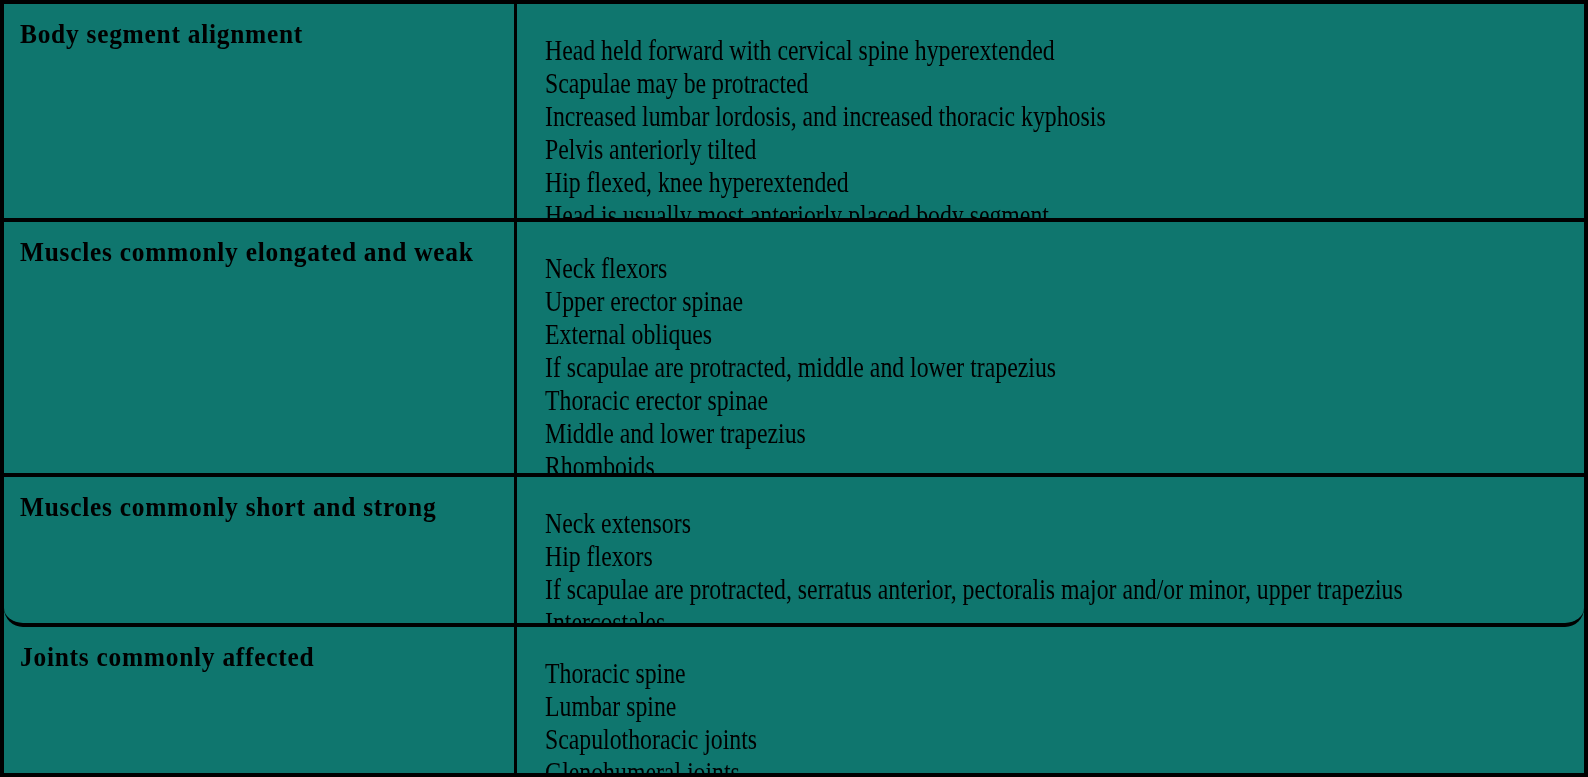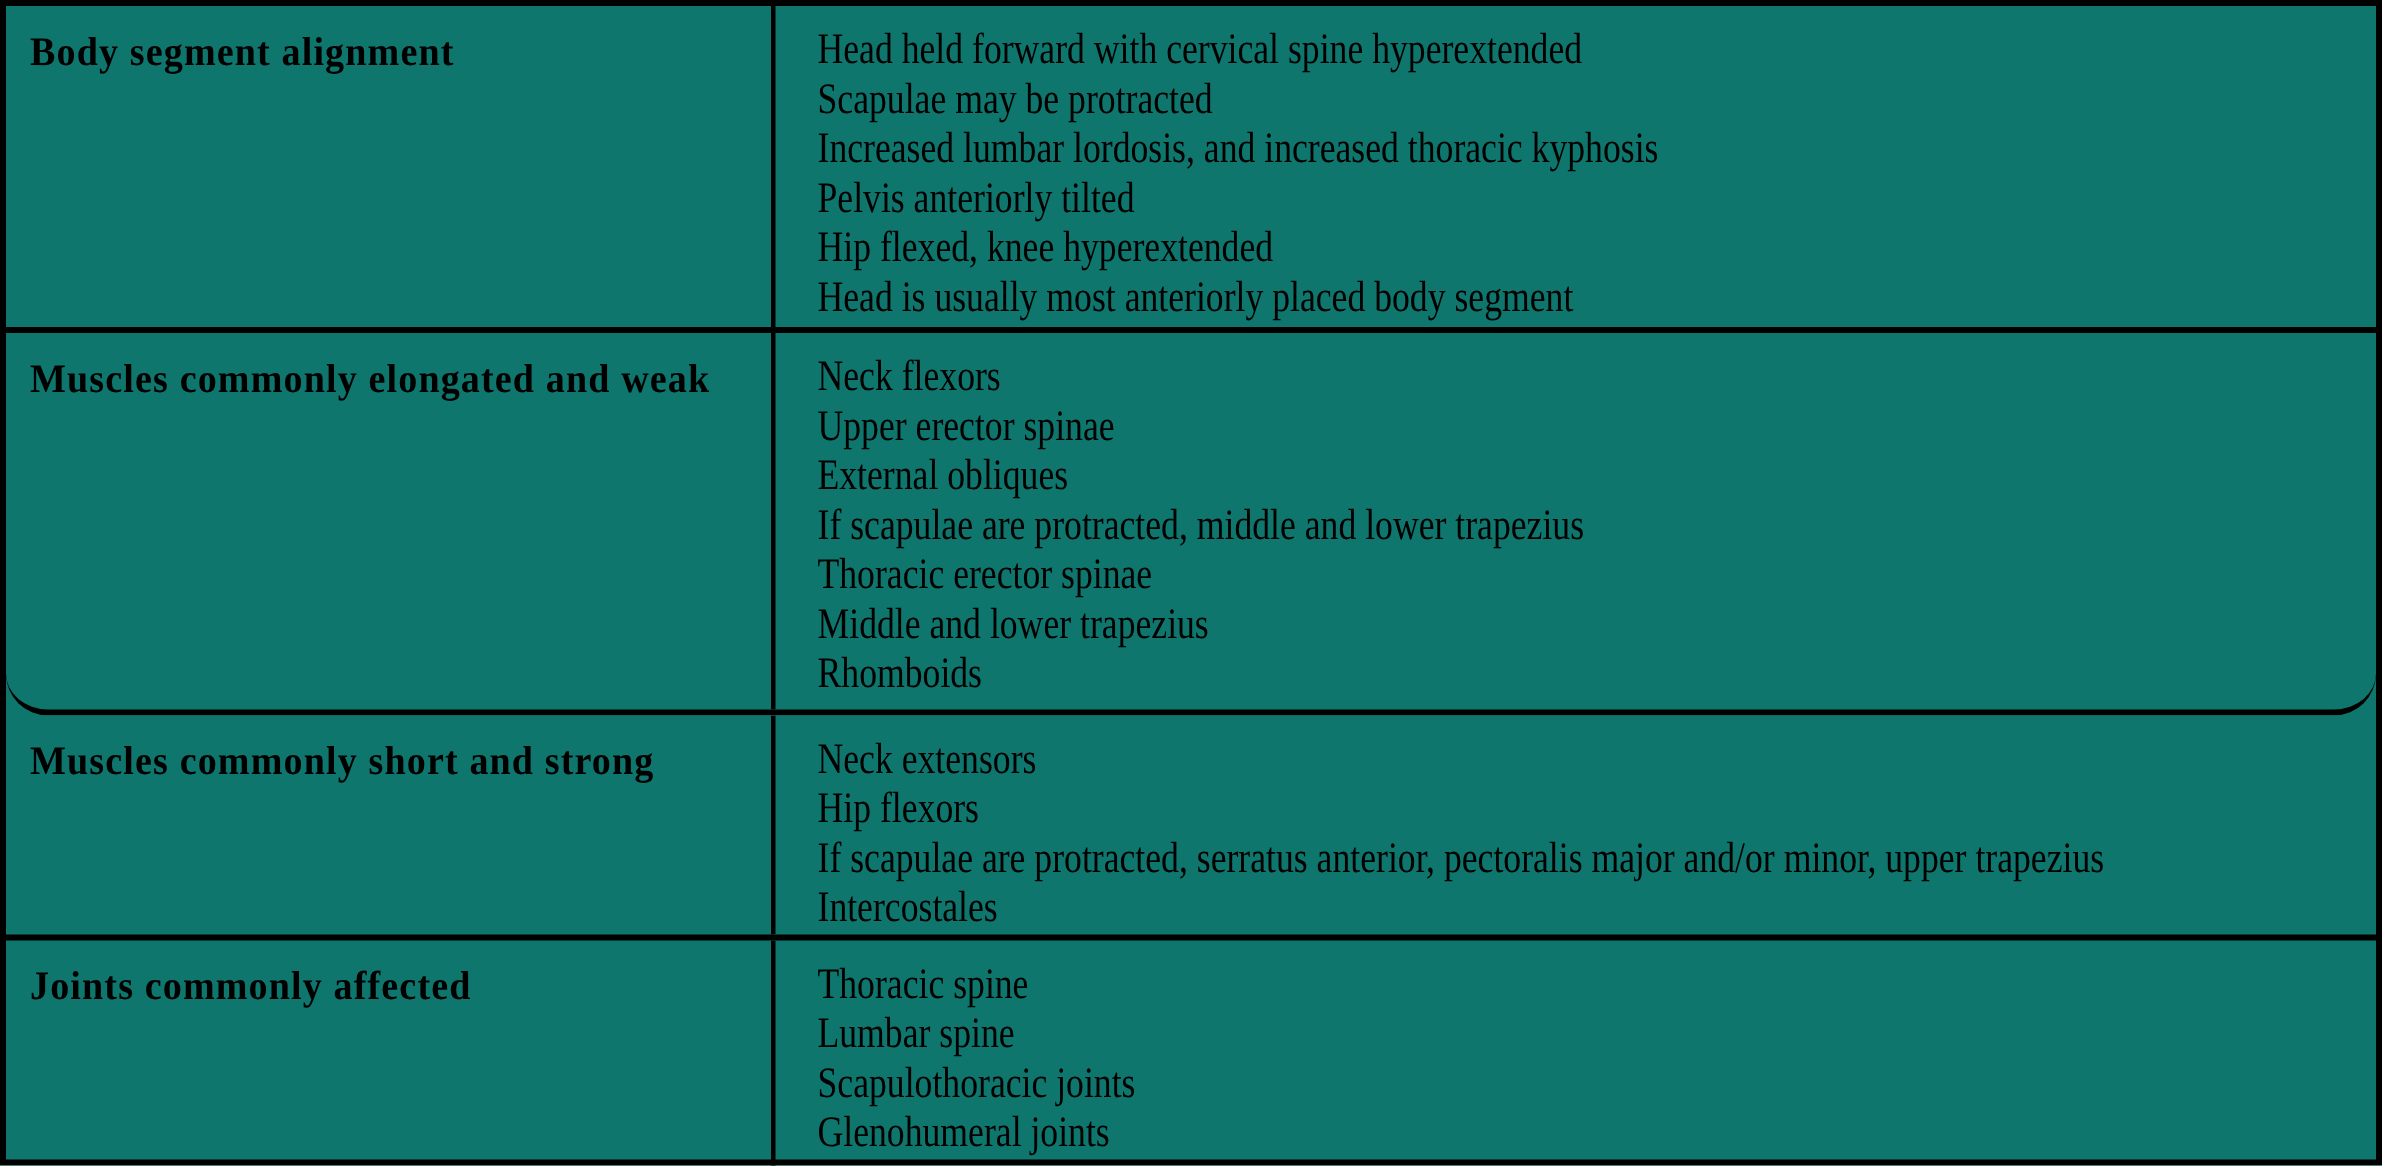--- a/index.html
+++ b/index.html
@@ -22,35 +22,36 @@
   }
   .row {
     display: flex;
     border-bottom: 4px solid #000000;
     overflow: hidden;
   }
   .row:last-child {
     border-bottom: none;
   }
   .row.r1 { height: 214px; }
-  .row.r2 { height: 251px; border-radius: 28px; }
-  .row.r3 { height: 146px; }
+  .row.r2 { height: 251px; }
+  .row.r3 { height: 146px; border-radius: 19px; }
   .row.r4 { height: 173px; }
   .label-cell {
     width: 513px;
     box-sizing: border-box;
     border-right: 3px solid #000000;
     padding: 13px 0 0 16px;
     flex: none;
     overflow: hidden;
   }
   .items-cell {
     flex: 1;
     padding: 13px 8px 0 28px;
     overflow: hidden;
+    margin-top: 17px;
   }
   .label {
     font-weight: bold;
     font-size: 27px;
     line-height: 34px;
     letter-spacing: 0.8px;
     white-space: nowrap;
     transform: scaleX(0.94);
     transform-origin: 0 0;
   }

